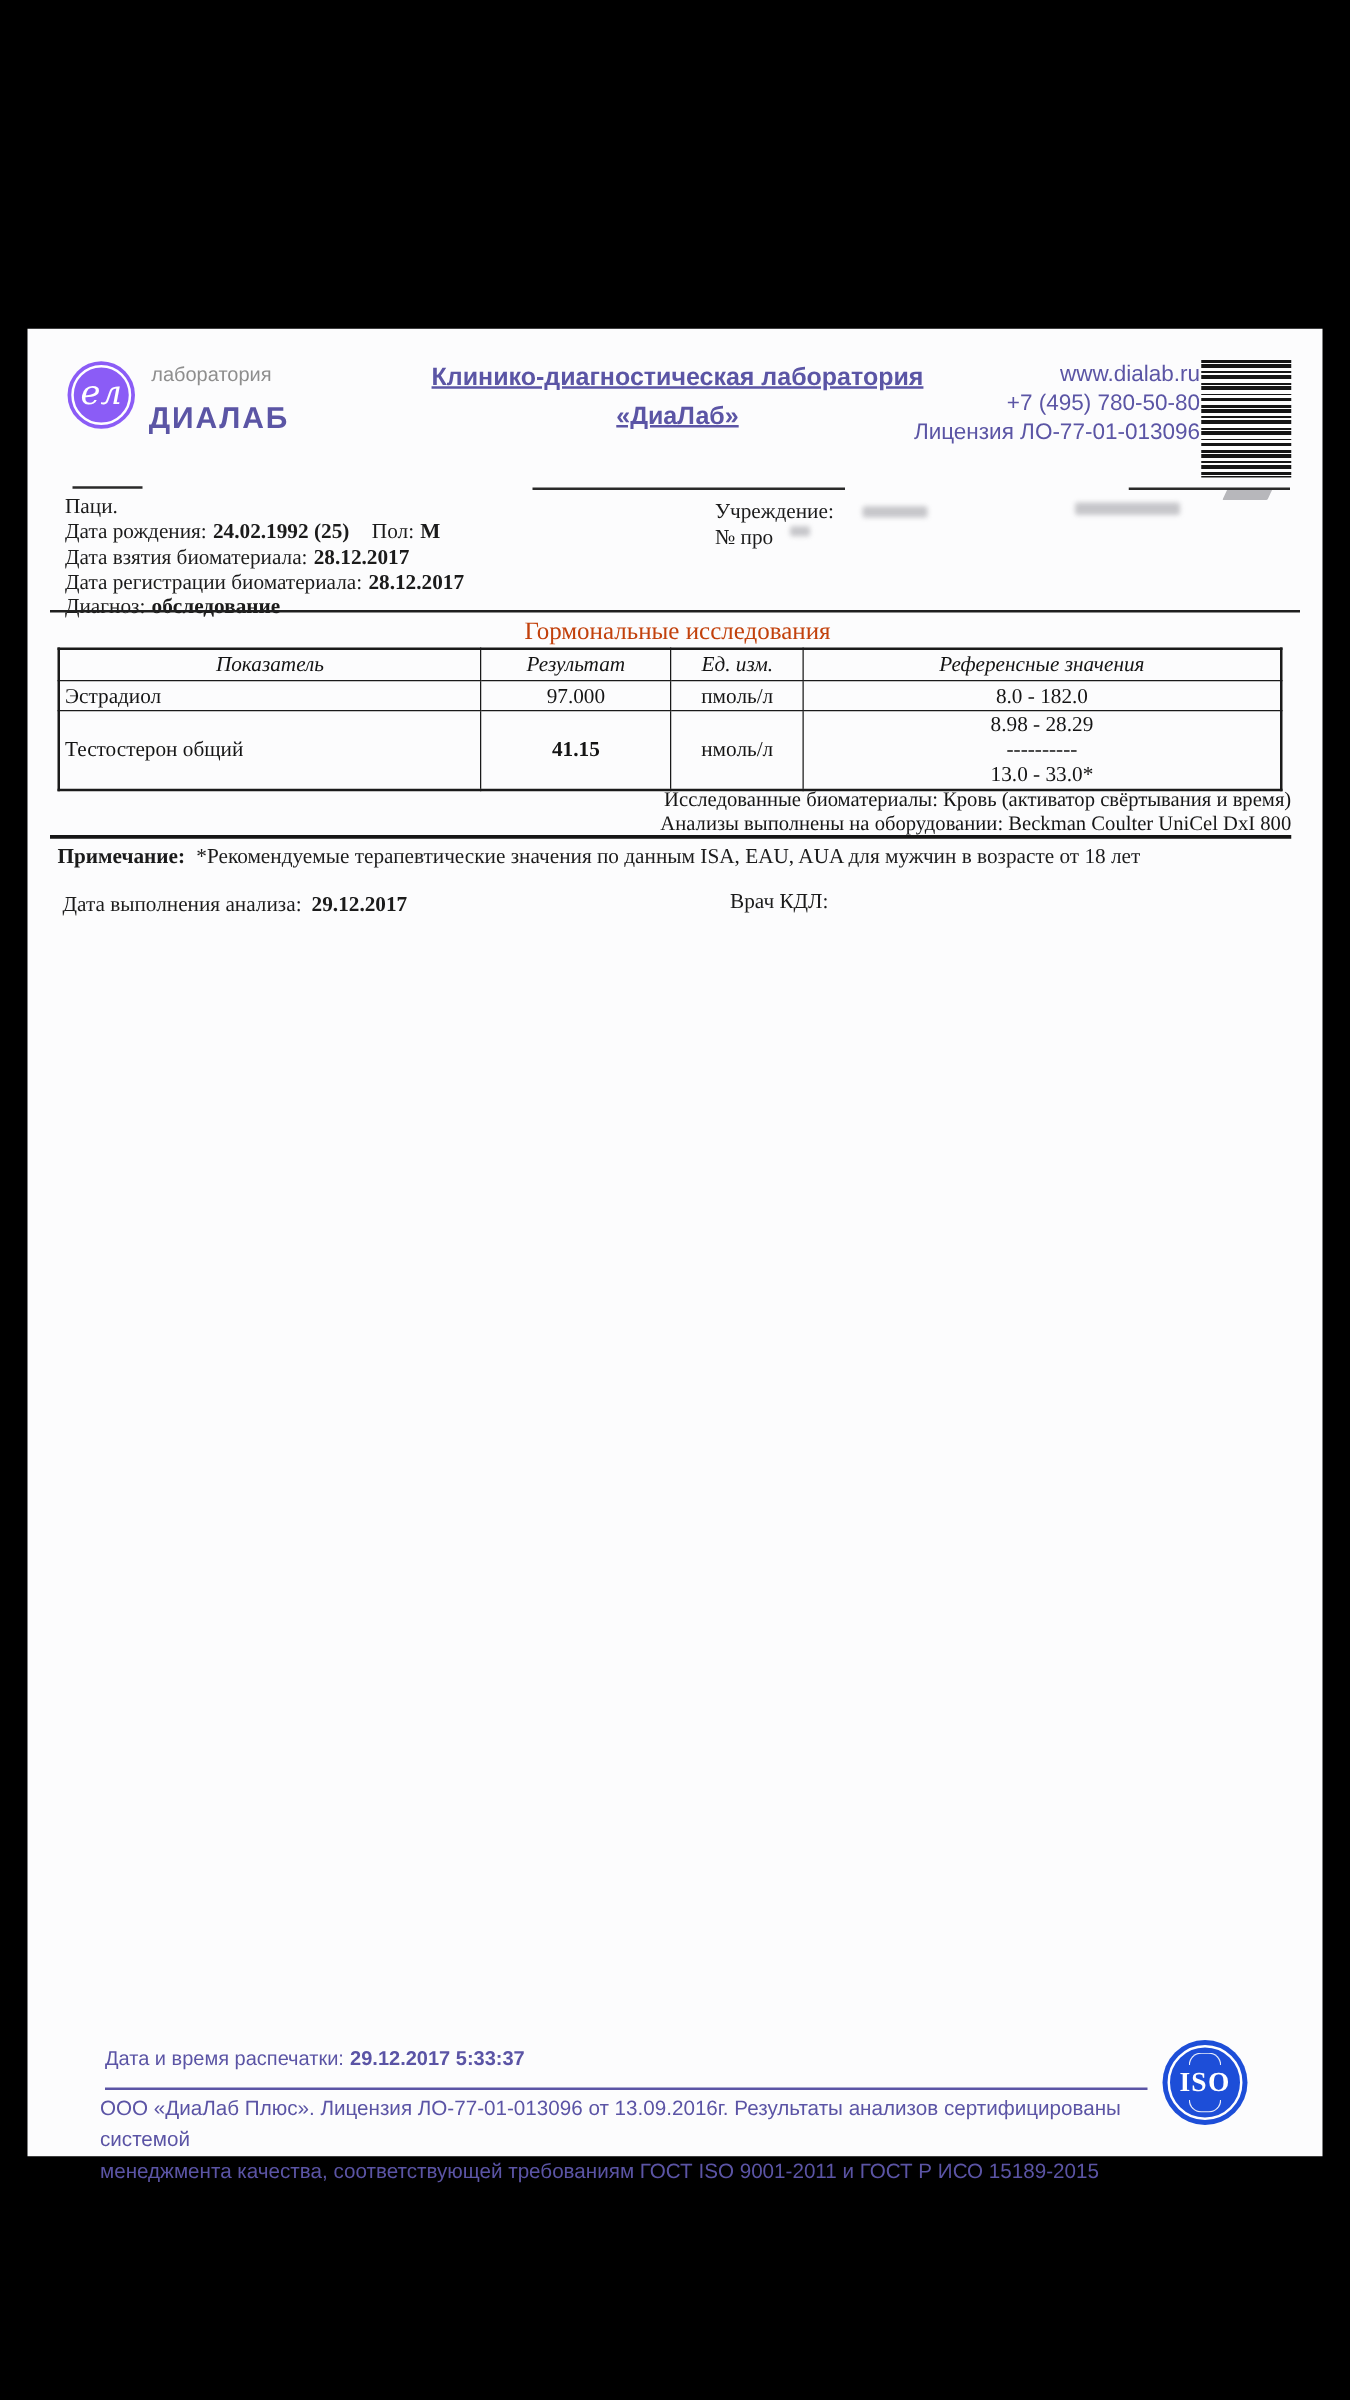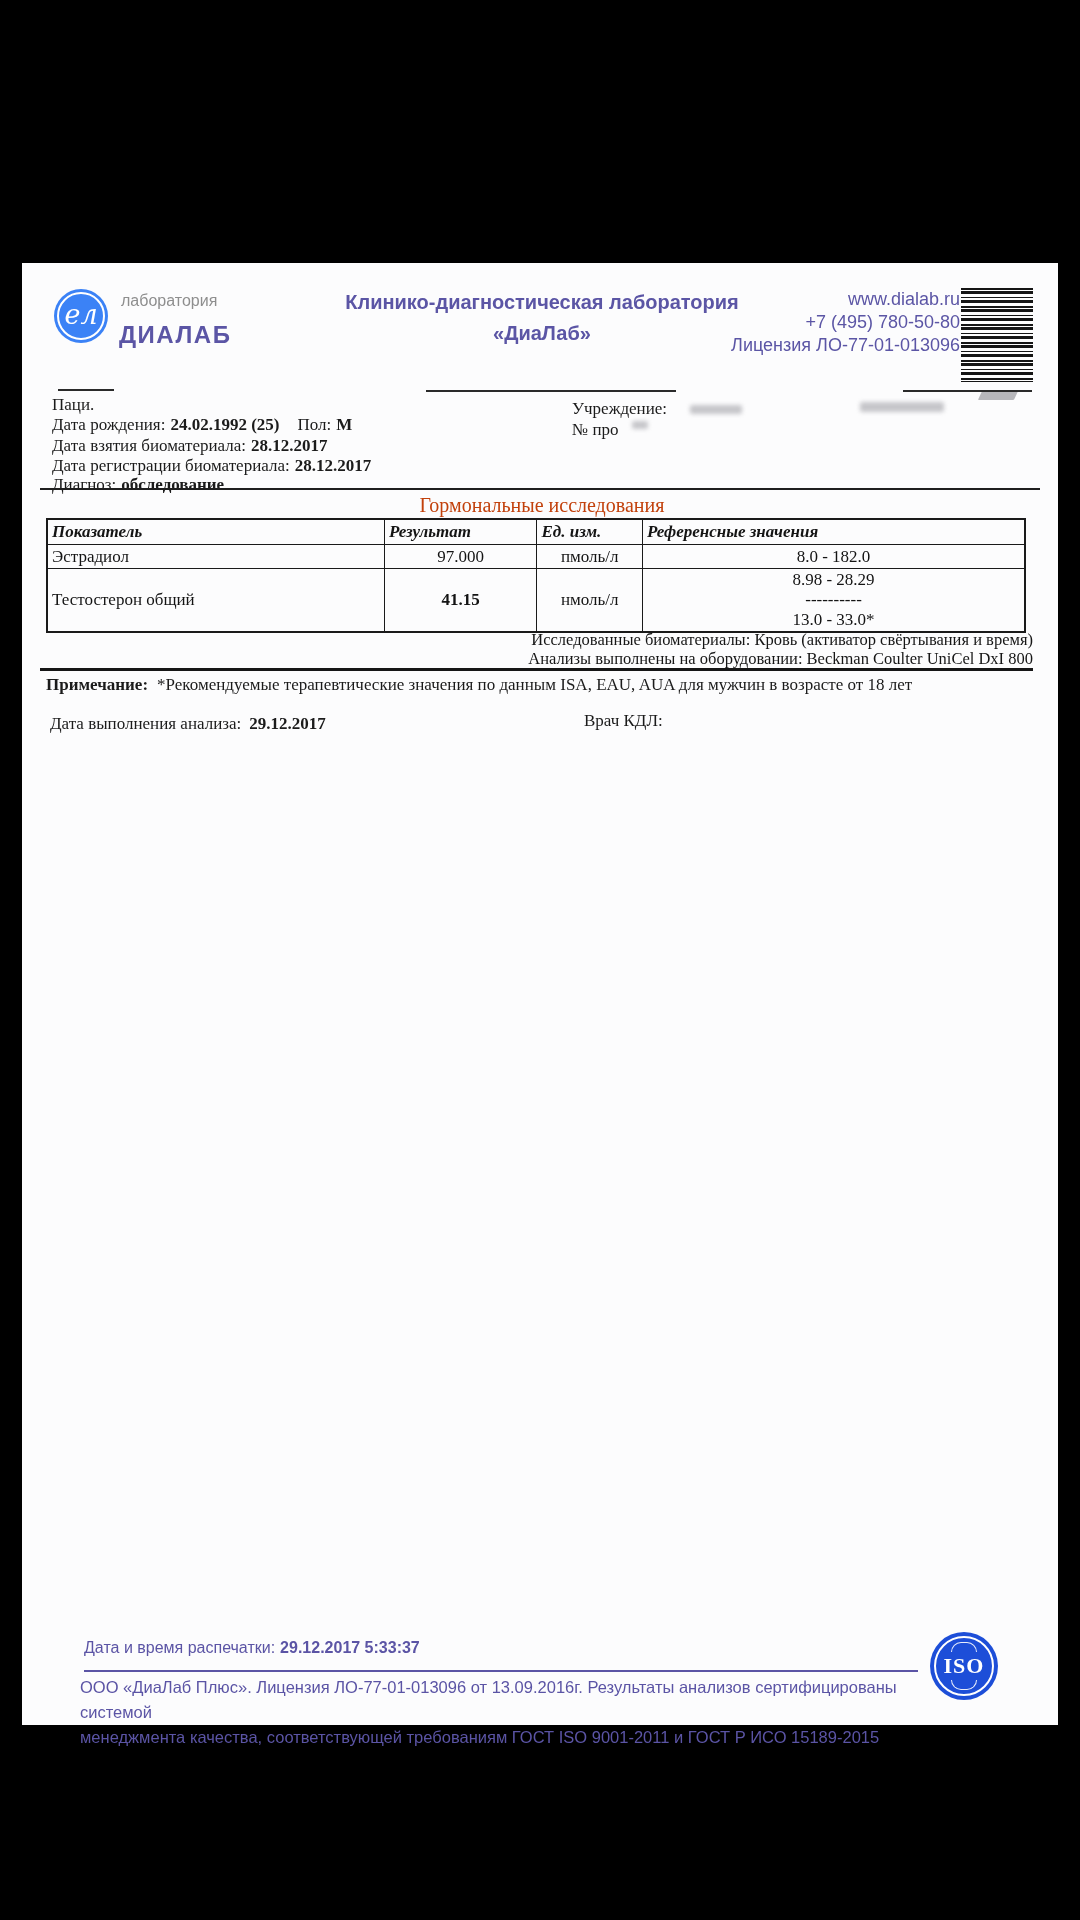--- a/index.html
+++ b/index.html
@@ -2,30 +2,30 @@
 <html><head>
 <meta charset="utf-8">
 <style>
   html,body{margin:0;padding:0;}
   body{width:1080px;height:1920px;background:#000;position:relative;overflow:hidden;
        font-family:"Liberation Serif", serif;}
   .page{position:absolute;left:22px;top:263px;width:1036px;height:1462px;background:#fcfcfd;}
 
   
   .logo-circle{position:absolute;left:32px;top:26px;width:54px;height:54px;border-radius:50%;
-               background:#3b82f6;}
+               background:#8b5cf6;}
   .logo-ring{position:absolute;inset:3px;border:2px solid #fff;border-radius:50%;}
   .logo-monogram{position:absolute;inset:0;display:flex;align-items:center;justify-content:center;
                  color:#fff;font:italic 27px "DejaVu Serif", serif;padding-bottom:4px;}
   .brand-top{position:absolute;left:99px;top:29px;color:#8e8e8e;
              font:16px "Liberation Sans", sans-serif;}
   .brand-name{position:absolute;left:97px;top:58px;color:#5b55a5;letter-spacing:1.5px;
               font:bold 24px "Liberation Sans", sans-serif;}
   .head-title{position:absolute;left:240px;top:28px;width:560px;text-align:center;color:#5b55a5;
-              font:bold 20px "Liberation Sans", sans-serif;}
+              font:bold 20px "Liberation Sans", sans-serif;text-decoration:underline;}
   .head-title .t2{margin-top:8px;}
   .contacts{position:absolute;right:98px;top:25px;text-align:right;color:#5b55a5;
             font:18px "Liberation Sans", sans-serif;line-height:23px;}
   .barcode{position:absolute;left:939px;top:25px;width:72px;height:94px;
            background:repeating-linear-gradient(180deg,
              #151515 0px,#151515 2px,#fdfdfd 2px,#fdfdfd 3px,
              #151515 3px,#151515 6px,#fdfdfd 6px,#fdfdfd 9px,
              #151515 9px,#151515 10px,#fdfdfd 10px,#fdfdfd 12px,
              #151515 12px,#151515 15px,#fdfdfd 15px,#fdfdfd 18px);}
   .barcode-smudge{position:absolute;left:958px;top:128px;width:36px;height:9px;background:#b7b7bb;
@@ -45,21 +45,21 @@
   .patient-divider{left:18px;top:225px;width:1000px;background:#1f1f1f;}
   .smudge{position:absolute;background:#9a9aa0;filter:blur(2px);opacity:.55;border-radius:2px;}
 
   
   .section-title{position:absolute;left:20px;top:231px;width:1000px;text-align:center;
                  color:#c2410c;font:20px "Liberation Serif", serif;}
   table.results{position:absolute;left:24px;top:255px;width:980px;border-collapse:collapse;
                 table-layout:fixed;border:2px solid #1a1a1a;
                 font:17px "Liberation Serif", serif;color:#141414;}
   table.results th, table.results td{border:1px solid #1a1a1a;padding:0 4px;vertical-align:middle;}
-  table.results th{font-style:italic;font-weight:bold;text-align:left;height:24px;}
+  table.results th{font-style:italic;font-weight:normal;text-align:center;height:24px;}
   tr.r1 td{height:23px;}
   tr.r2 td{height:62px;}
   td.c-name{text-align:left;padding-left:5px;}
   td.c-res,td.c-unit,td.c-ref{text-align:center;}
   td.c-ref div{line-height:20px;}
 
   .bio-lines{position:absolute;right:25px;top:368px;text-align:right;color:#161616;
              font:16.5px "Liberation Serif", serif;line-height:18.5px;white-space:nowrap;}
   .equip-rule{left:18px;top:405px;width:993px;height:3px;background:#161616;}
   .note-line{left:24px;top:412px;}

